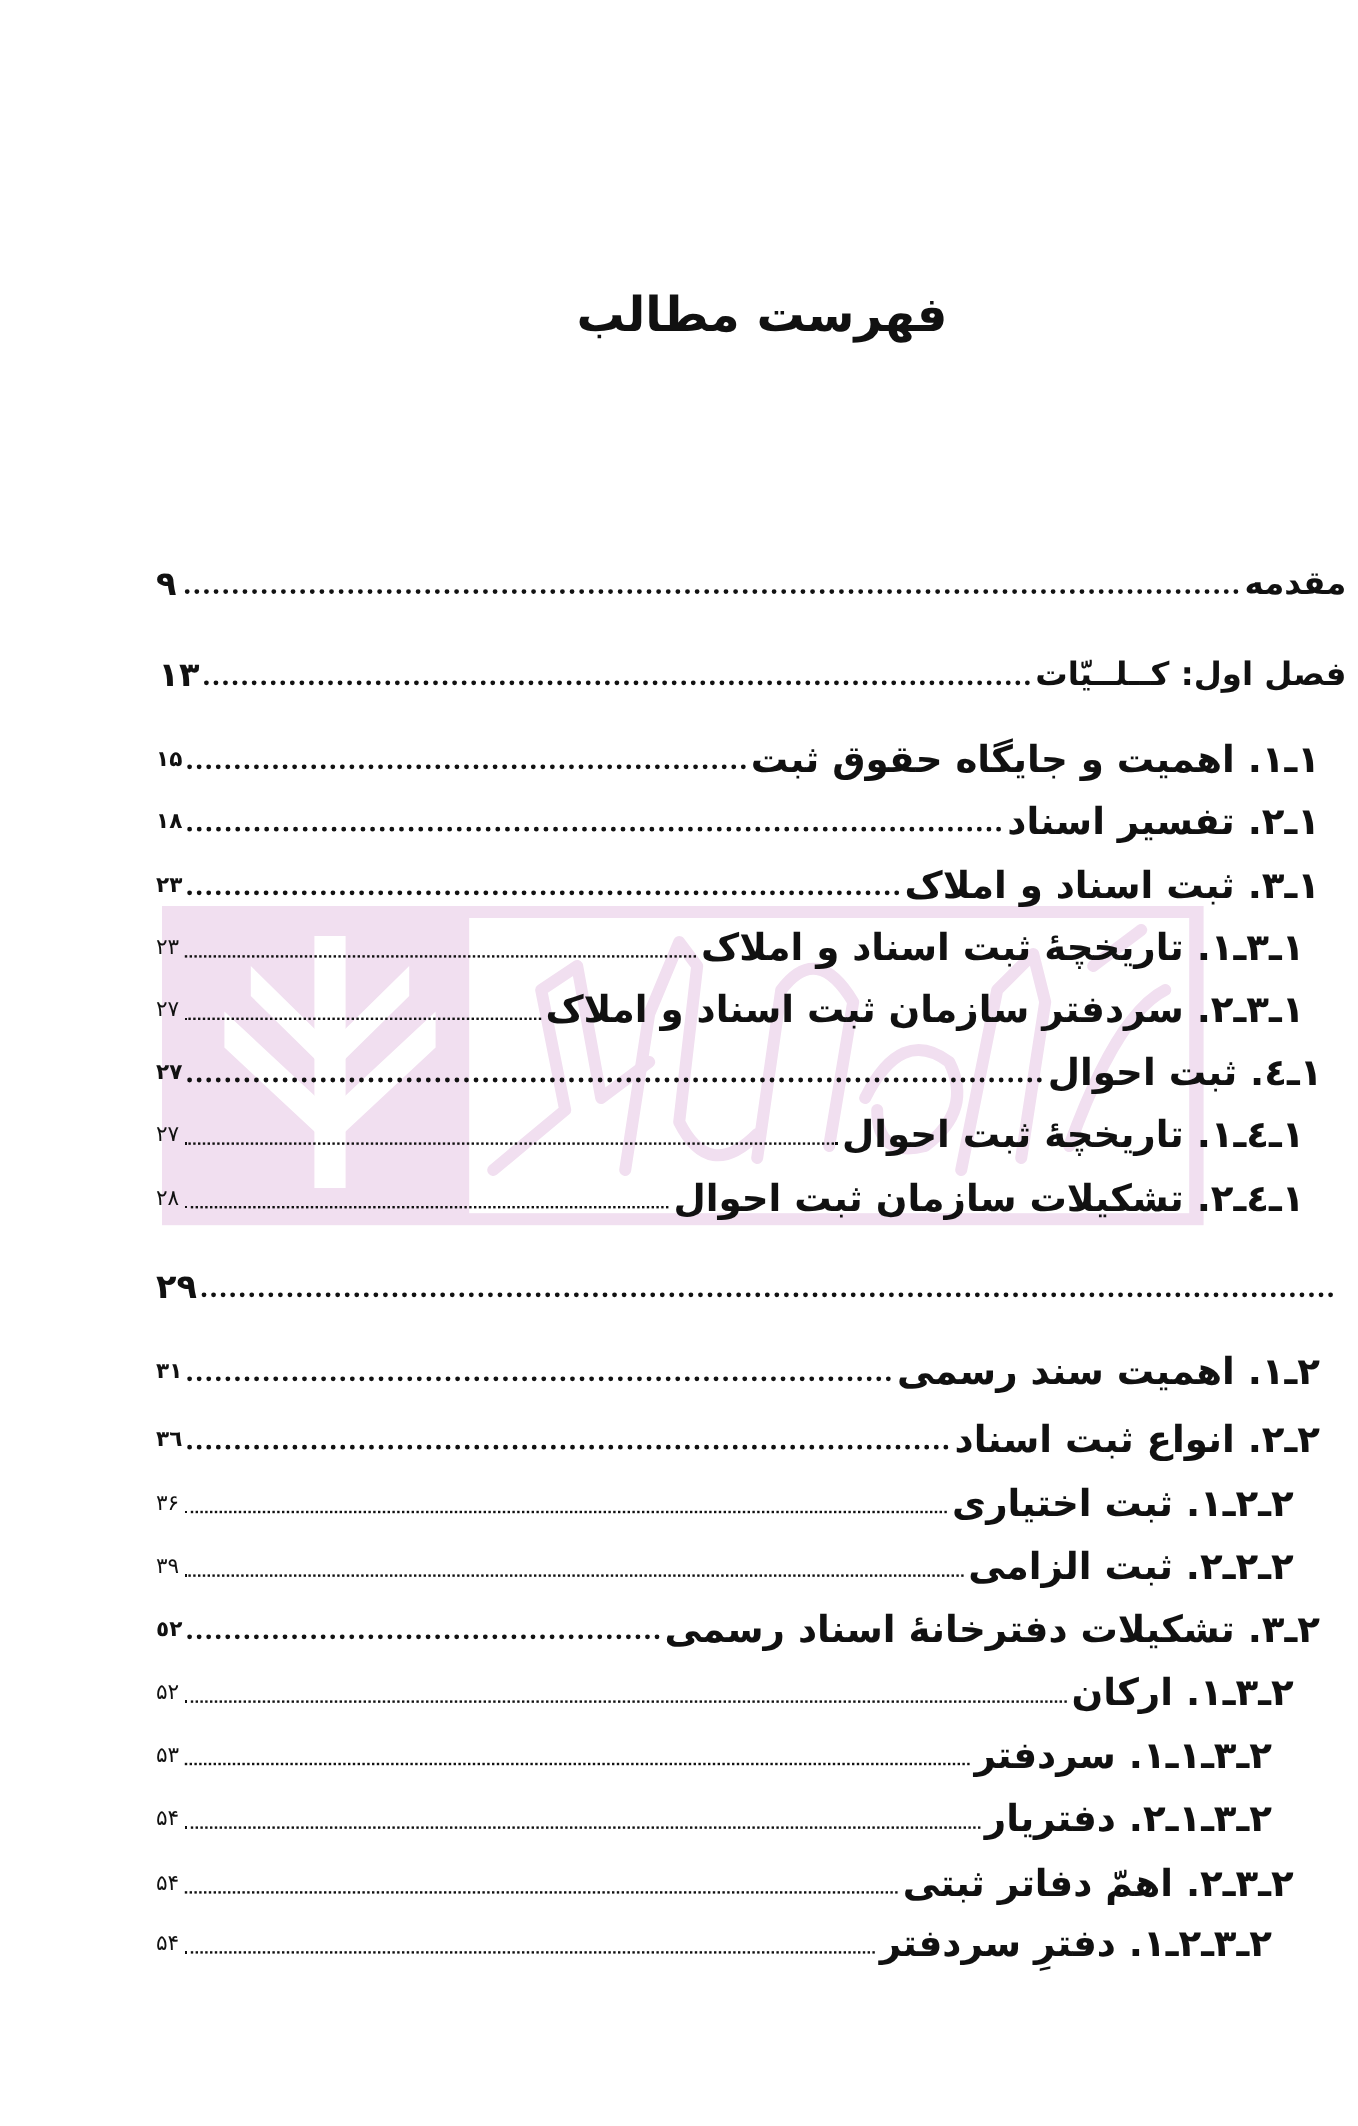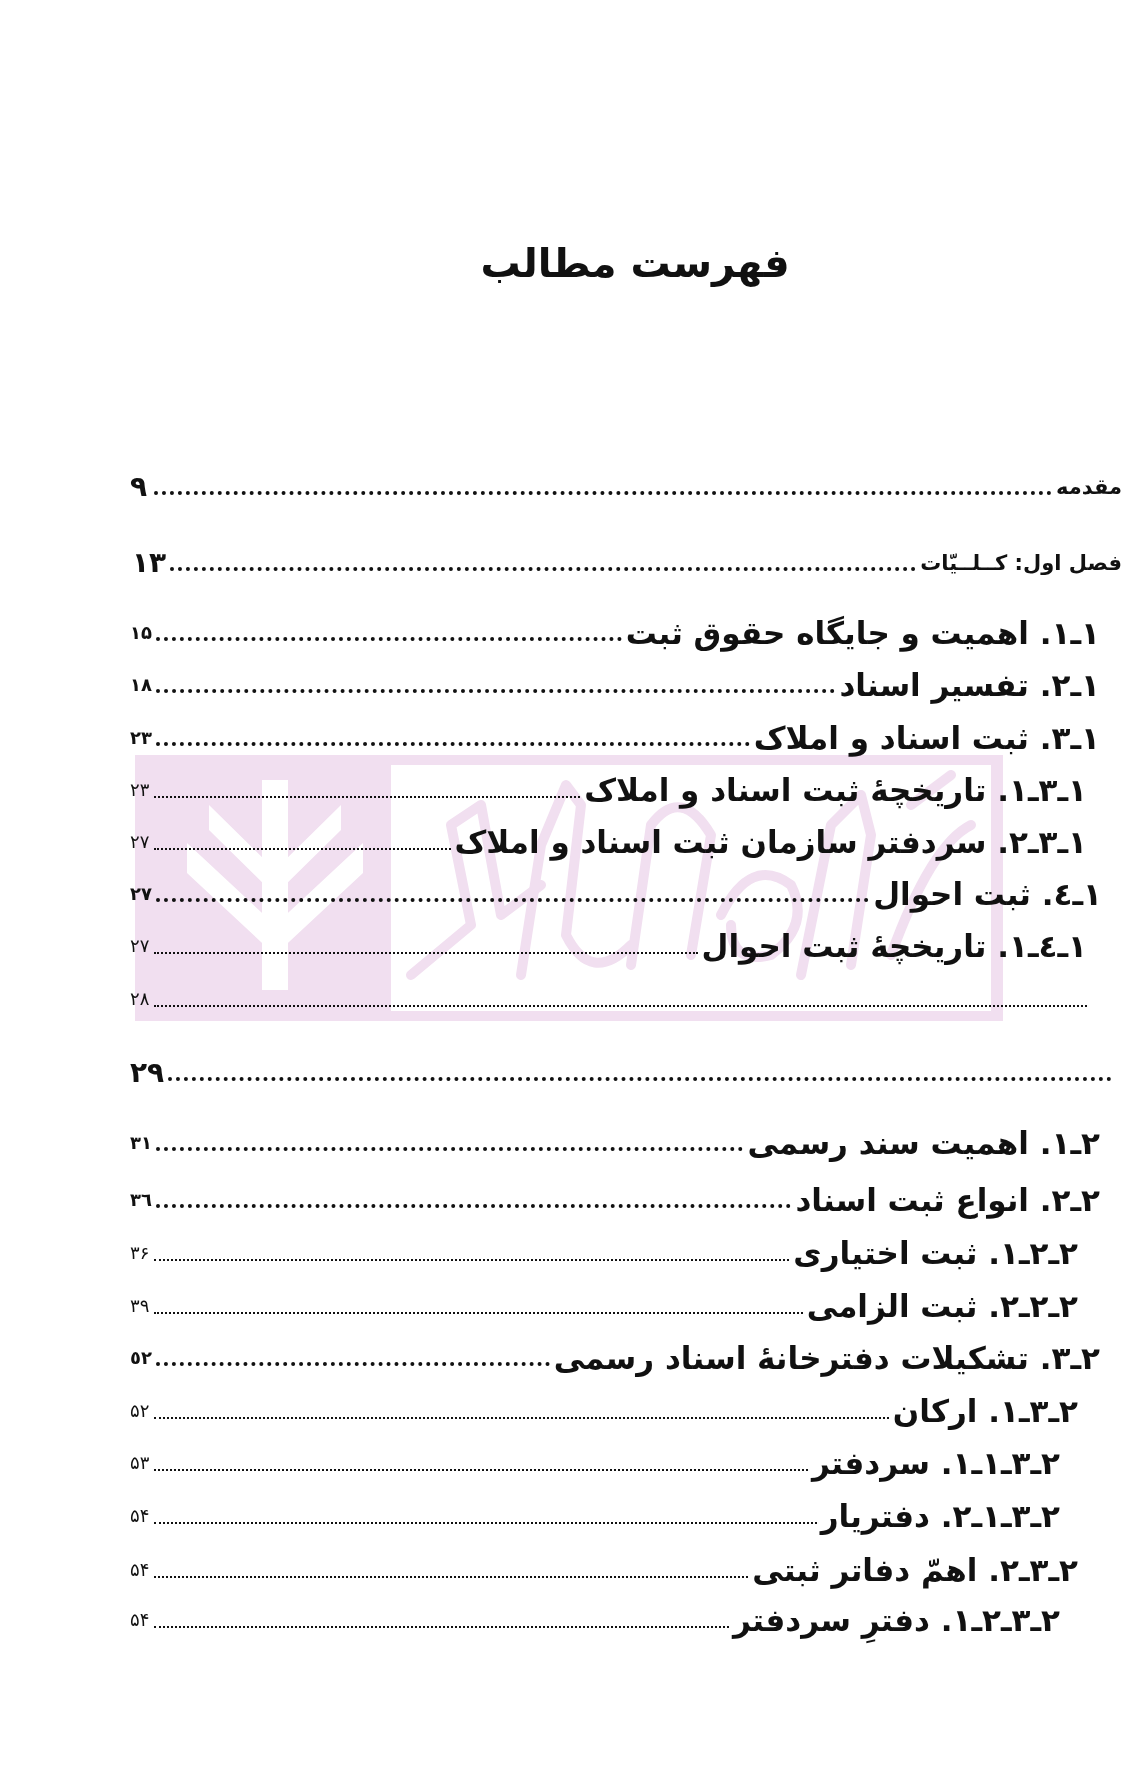--- a/index.html
+++ b/index.html
@@ -83,21 +83,21 @@
     }
     .toc-row .page-num {
       font-size: 18px;
       line-height: 30px;
       white-space: nowrap;
       direction: rtl;
       min-width: 20px;
       text-align: left;
     }
     
-    .toc-row.chapter .label { font-size: 21px; }
+    .toc-row.chapter .label { font-size: 27px; }
     .toc-row.chapter .page-num { font-size: 28px; font-weight: bold; }
     .toc-row.chapter .leader { border-bottom-width: 4px; }
     .toc-row.bold-num .page-num { font-weight: bold; }
     .toc-row.bold-num .leader { border-bottom-width: 4px; }
     .toc-row.sub .leader { border-bottom-width: 2px; }
     .toc-row.sub .page-num { font-weight: normal; }
   </style>
 </head>
 <body>
 
@@ -179,20 +179,21 @@
       <span class="page-num">۲۷</span>
     </div>
 
     <div class="toc-row sub" style="top:921px; right:45px;">
       <span class="label">۱ـ٤ـ۱. تاریخچۀ ثبت احوال</span>
       <span class="leader"></span>
       <span class="page-num">۲۷</span>
     </div>
 
     <div class="toc-row sub" style="top:974px; right:45px;">
+      <span class="label">۱ـ٤ـ۲. تشکیلات سازمان ثبت احوال</span>
       <span class="leader"></span>
       <span class="page-num">۲۸</span>
     </div>
 
     <div class="toc-row chapter" style="top:1048px; right:20px;">
       <span class="leader"></span>
       <span class="page-num">۲۹</span>
     </div>
 
     <div class="toc-row bold-num" style="top:1118px; right:32px;">

